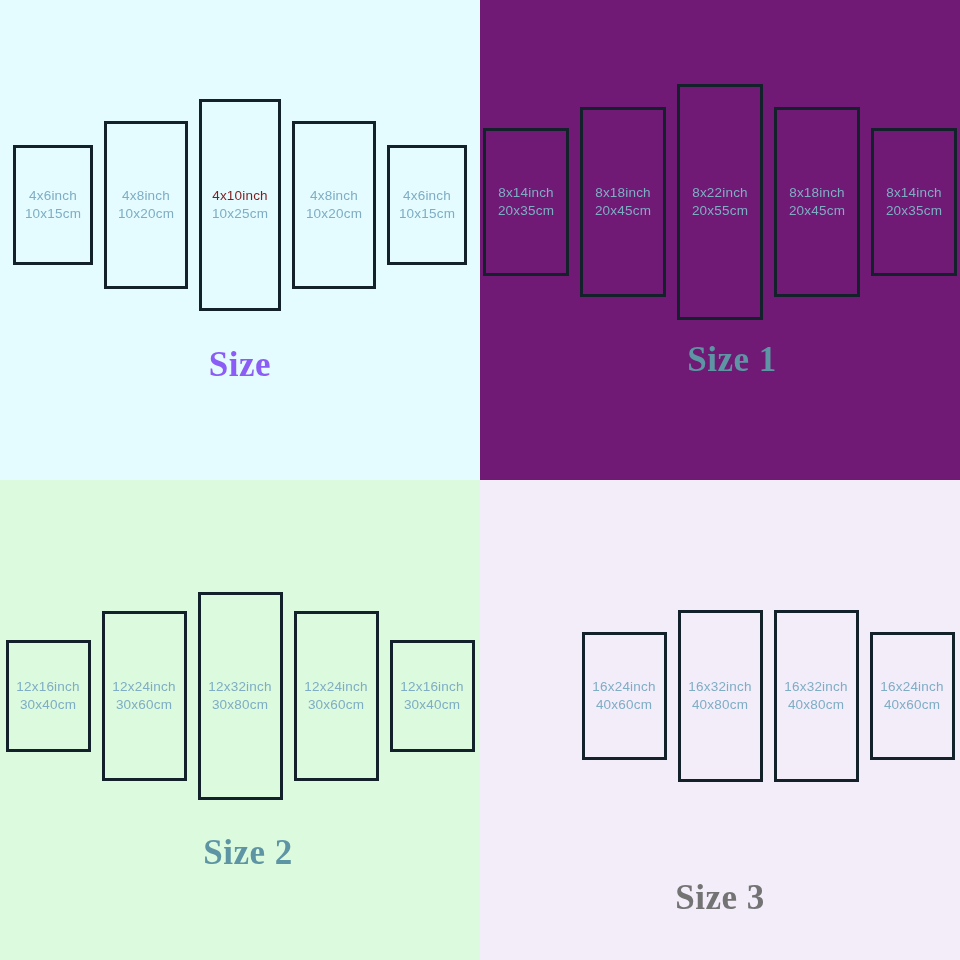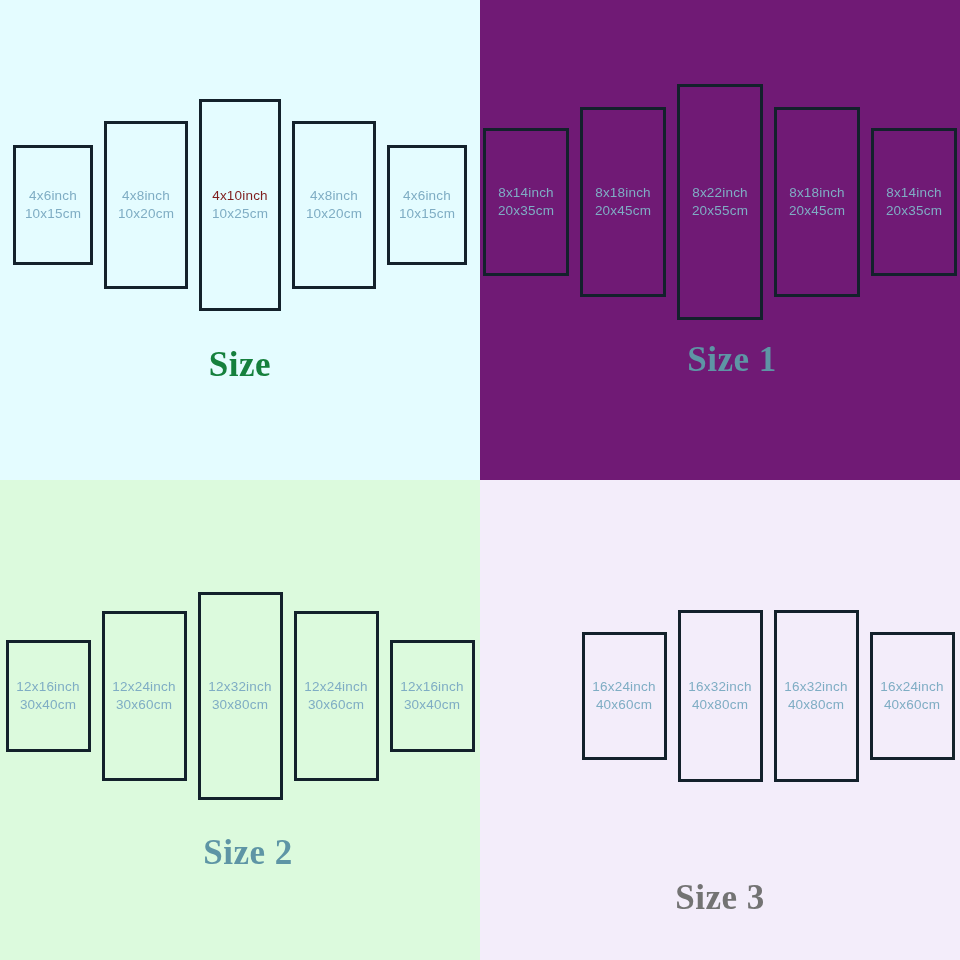--- a/index.html
+++ b/index.html
@@ -106,21 +106,21 @@
         </div>
         <div class="panel" style="width: 84px; height: 168px; border-color: rgb(19, 33, 43);">
           <div class="panel-line" style="color: rgb(127, 173, 196);">4x8inch</div>
           <div class="panel-line" style="color: rgb(127, 173, 196);">10x20cm</div>
         </div>
         <div class="panel" style="width: 80px; height: 120px; border-color: rgb(19, 33, 43);">
           <div class="panel-line" style="color: rgb(127, 173, 196);">4x6inch</div>
           <div class="panel-line" style="color: rgb(127, 173, 196);">10x15cm</div>
         </div>
       </div>
-      <div class="quadrant-title" style="color: #15803d;">Size</div>
+      <div class="quadrant-title" style="color: #8b5cf6;">Size</div>
     </div>
     <div class="quadrant" id="quadrant-1" style="background: #701a75;">
       <div class="panel-row">
         <div class="panel" style="width: 86px; height: 148px; border-color: rgb(19, 33, 43);">
           <div class="panel-line" style="color: rgb(127, 173, 196);">8x14inch</div>
           <div class="panel-line" style="color: rgb(127, 173, 196);">20x35cm</div>
         </div>
         <div class="panel" style="width: 86px; height: 190px; border-color: rgb(19, 33, 43);">
           <div class="panel-line" style="color: rgb(127, 173, 196);">8x18inch</div>
           <div class="panel-line" style="color: rgb(127, 173, 196);">20x45cm</div>

